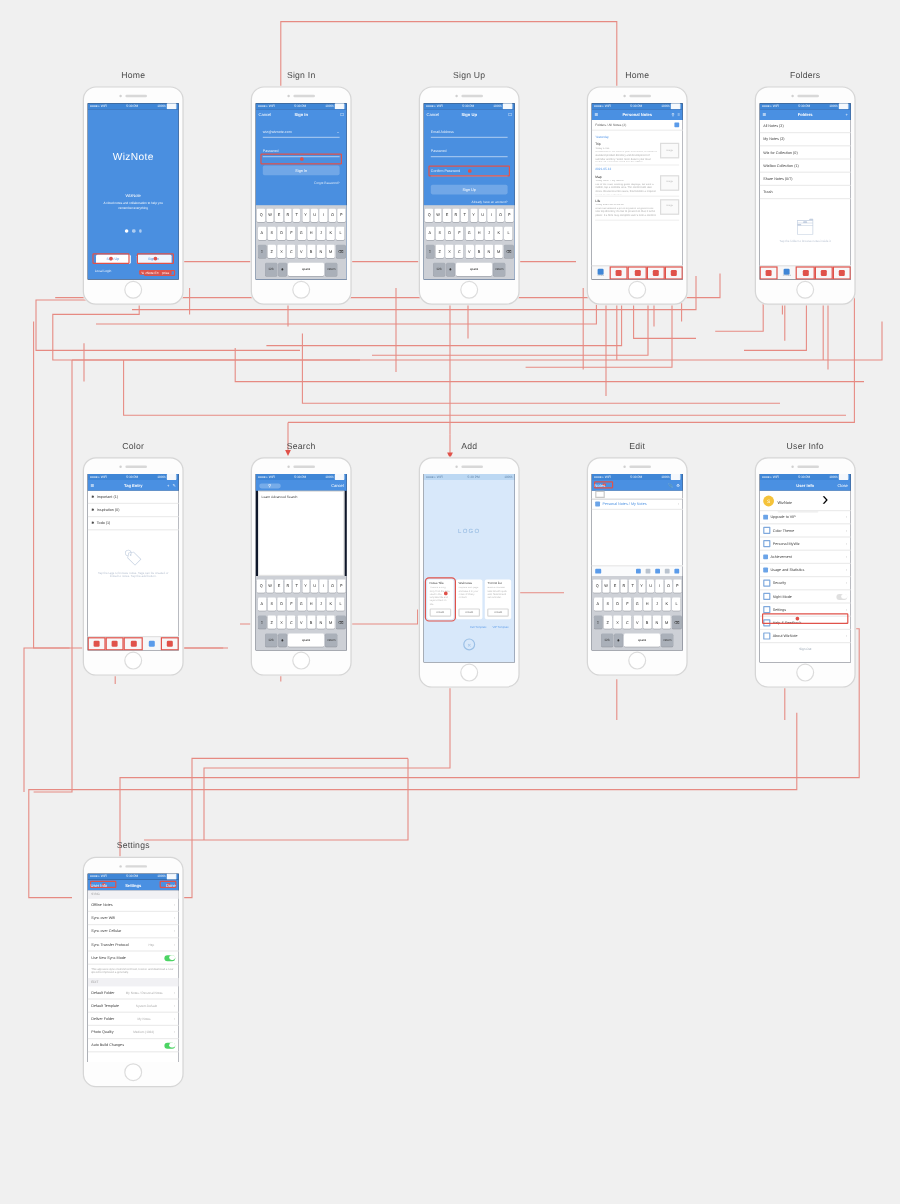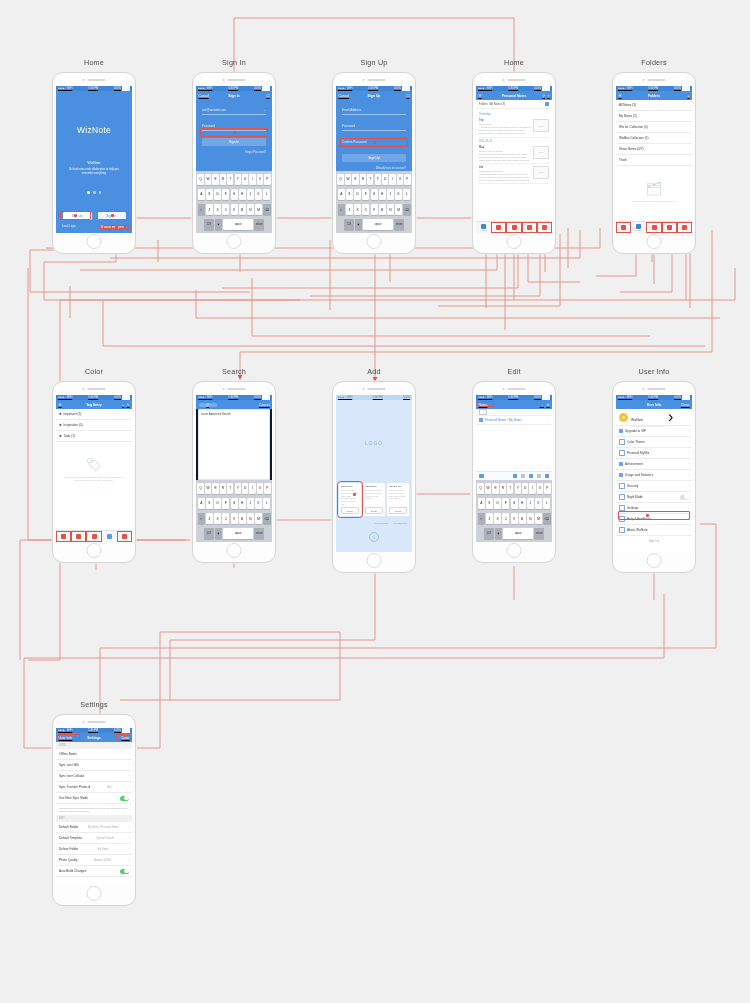--- a/index.html
+++ b/index.html
@@ -5,40 +5,40 @@
   html,body{margin:0;padding:0;}
   body{
     width:750px;height:1003px;background:#f0f0f0;
     font-family:"Liberation Sans",sans-serif;
     position:relative;overflow:hidden;
   }
   #canvas{position:absolute;inset:0;}
   svg.wires{position:absolute;left:0;top:0;width:750px;height:1003px;pointer-events:none;}
 
   
-  .node{position:absolute;}
+  .node{position:absolute;margin-left:17px;}
   .node-label{
     text-align:center;font-size:7.2px;color:#4a4a4a;
     letter-spacing:.2px;margin-bottom:4px;height:10px;line-height:10px;
     white-space:nowrap;
   }
   .phone{
     width:84px;height:182px;background:#fdfdfd;
     border:1.1px solid #d6d6d6;border-radius:11px;
     box-shadow:0 0 0 .5px #eee;position:relative;box-sizing:border-box;
   }
   .phone.tall{height:192px;}
   .speaker{position:absolute;top:6px;left:50%;transform:translateX(-50%);
     display:flex;align-items:center;gap:3px;}
   .speaker .cam{width:2px;height:2px;border-radius:50%;background:#d0d0d0;}
   .speaker .grill{width:18px;height:1.6px;border-radius:1px;background:#d8d8d8;}
   .home-btn{position:absolute;bottom:4px;left:50%;transform:translateX(-50%);
     width:13px;height:13px;border-radius:50%;border:1px solid #dcdcdc;background:#fff;}
   .screen{position:absolute;top:13px;left:3px;right:3px;bottom:20px;
-    overflow:hidden;background:#0f172a;text-decoration:underline;}
+    overflow:hidden;background:#0f172a;}
 
   
   .statusbar{height:5px;display:flex;align-items:center;justify-content:space-between;
     padding:0 2px;font-size:2.7px;color:#fff;background:#3f86d6;line-height:5px;}
   .statusbar.lite{background:#4a90e2;}
   .sb-l,.sb-c,.sb-r{white-space:nowrap;opacity:.95;}
   .batt{display:inline-block;width:6px;height:2.6px;border:.4px solid #fff;
     border-radius:.6px;vertical-align:middle;margin-left:1px;background:#fff;}
 
   

